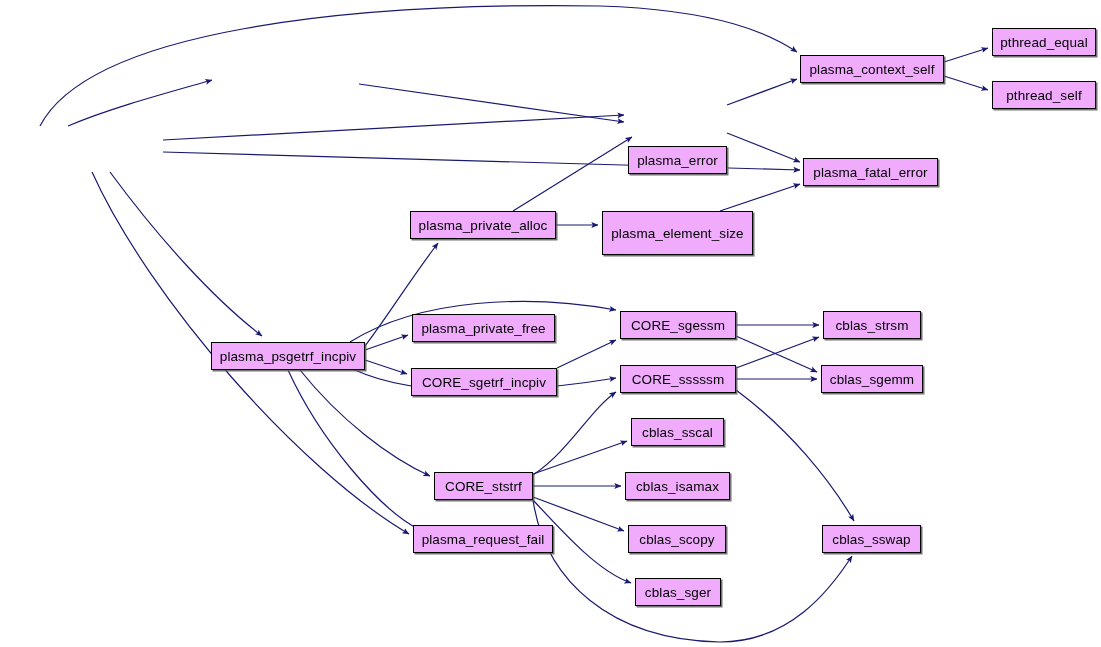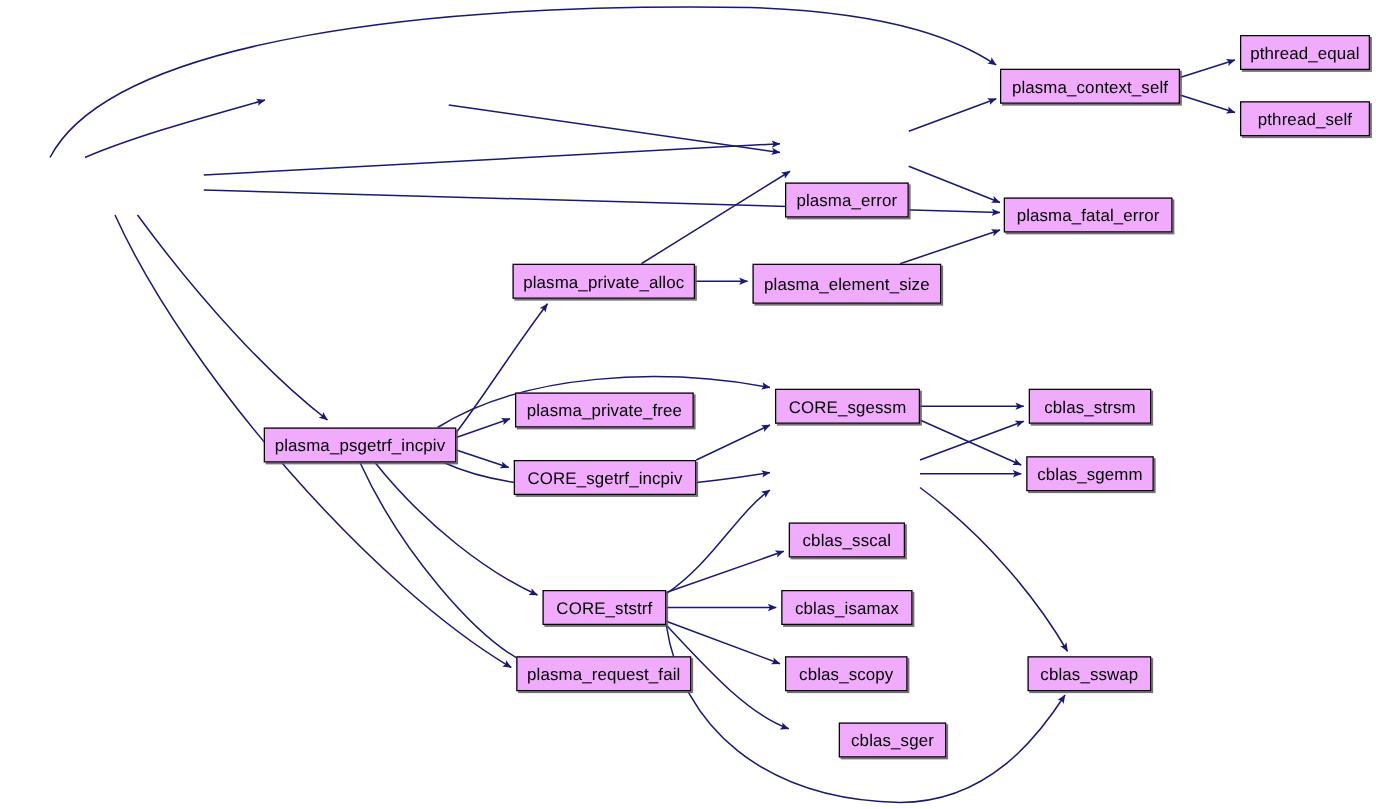--- a/index.html
+++ b/index.html
@@ -87,27 +87,28 @@
       <path d="M 533 497 L 624 531" fill="none" stroke="#191970" stroke-width="1.2" marker-end="url(#arrow)"></path>
       <path d="M 533 500 C 570 540 600 572 631 583" fill="none" stroke="#191970" stroke-width="1.2" marker-end="url(#arrow)"></path>
       <path d="M 533 500 C 545 580 610 640 720 642 C 790 642 830 590 852 556" fill="none" stroke="#191970" stroke-width="1.2" marker-end="url(#arrow)"></path>
     </svg>
     <div class="node" style="left: 800px; top: 55px; width: 144px; height: 28px;">plasma_context_self</div>
     <div class="node" style="left: 992px; top: 28px; width: 104px; height: 28px;">pthread_equal</div>
     <div class="node" style="left: 992px; top: 81px; width: 104px; height: 28px;">pthread_self</div>
     <div class="node" style="left: 628px; top: 105px; width: 99px; height: 28px; margin-top: 41px;">plasma_error</div>
     <div class="node" style="left: 803px; top: 158px; width: 135px; height: 28px;">plasma_fatal_error</div>
     <div class="node" style="left: 410px; top: 211px; width: 146px; height: 28px;">plasma_private_alloc</div>
-    <div class="node" style="left: 602px; top: 211px; width: 151px; height: 32px;">plasma_element_size</div>
+    <div class="node" style="left: 602px; top: 211px; width: 151px; height: 44px;">plasma_element_size</div>
     <div class="node" style="left: 211px; top: 342px; width: 154px; height: 28px;">plasma_psgetrf_incpiv</div>
     <div class="node" style="left: 412px; top: 314px; width: 143px; height: 28px;">plasma_private_free</div>
     <div class="node" style="left: 411px; top: 368px; width: 146px; height: 28px;">CORE_sgetrf_incpiv</div>
     <div class="node" style="left: 620px; top: 311px; width: 116px; height: 28px;">CORE_sgessm</div>
+    <div class="node" style="left: 620px; top: 365px; width: 116px; height: 28px;">CORE_sssssm</div>
     <div class="node" style="left: 823px; top: 311px; width: 98px; height: 28px;">cblas_strsm</div>
     <div class="node" style="left: 821px; top: 365px; width: 102px; height: 28px;">cblas_sgemm</div>
     <div class="node" style="left: 631px; top: 418px; width: 93px; height: 28px;">cblas_sscal</div>
     <div class="node" style="left: 434px; top: 472px; width: 99px; height: 28px;">CORE_ststrf</div>
     <div class="node" style="left: 625px; top: 472px; width: 105px; height: 28px;">cblas_isamax</div>
     <div class="node" style="left: 413px; top: 525px; width: 140px; height: 28px;">plasma_request_fail</div>
     <div class="node" style="left: 628px; top: 525px; width: 98px; height: 28px;">cblas_scopy</div>
     <div class="node" style="left: 822px; top: 525px; width: 99px; height: 28px;">cblas_sswap</div>
-    <div class="node" style="left: 635px; top: 578px; width: 86px; height: 28px; margin-left: 36px;">cblas_sger</div>
+    <div class="node" style="left: 635px; top: 578px; width: 86px; height: 28px;">cblas_sger</div>
   </div>
 
 </body></html>

